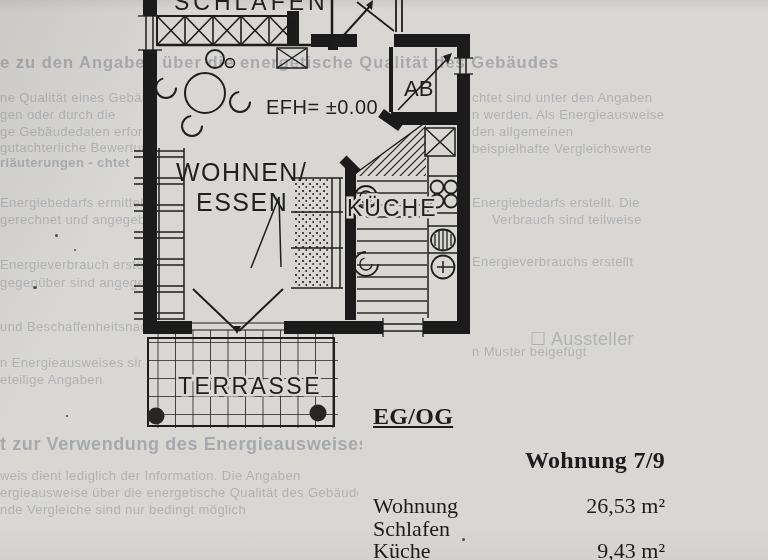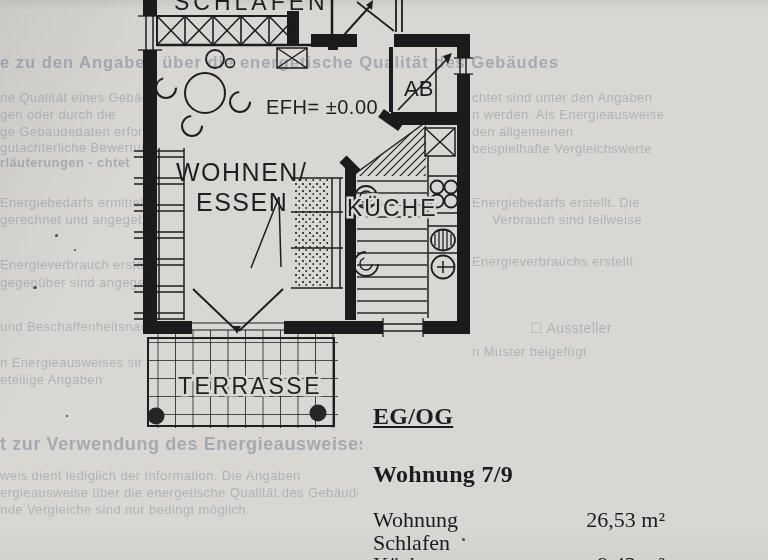--- a/index.html
+++ b/index.html
@@ -13,21 +13,21 @@
       #d7d6d2;}
   .bl{position:absolute;color:rgba(118,124,136,.40);filter:blur(.6px);
       font-size:13px;letter-spacing:.4px;white-space:nowrap;overflow:hidden;}
   .bl.h1{font-size:16.5px;font-weight:bold;color:rgba(110,117,132,.47);letter-spacing:1px;}
   .bl.h2{font-size:18px;font-weight:bold;color:rgba(110,117,132,.47);letter-spacing:.6px;}
   .bl.bd{font-weight:bold;color:rgba(113,119,133,.45);}
   .plan{position:absolute;left:0;top:0;}
   .info{position:absolute;left:373px;top:403px;width:292px;
         font-family:"Liberation Serif",serif;color:#1c1c1e;}
   .info .t1{font-size:24px;font-weight:bold;letter-spacing:.3px;text-decoration:underline;}
-  .info .t2{font-size:24px;font-weight:bold;margin-top:31px;letter-spacing:.3px;}
+  .info .t2{font-size:24px;font-weight:bold;margin-top:17px;letter-spacing:.3px;text-align:right;}
   .rows{margin-top:21px;}
   .row{display:flex;justify-content:space-between;font-size:22px;line-height:22.5px;}
   .sp{position:absolute;background:#4b4b49;border-radius:50%;}
 </style>
 </head>
 <body>
 
 <div class="page">
 
   <div>
@@ -44,21 +44,21 @@
     <div class="bl" style="left:0;top:319px;width:145px">und Beschaffenheitsnachweis</div>
     <div class="bl" style="left:0;top:355px;width:142px">n Energieausweises sind</div>
     <div class="bl" style="left:0;top:372px;width:142px">eteilige Angaben</div>
     <div class="bl" style="left:472px;top:90px;width:294px">chtet sind unter den Angaben</div>
     <div class="bl" style="left:472px;top:107px;width:294px">n werden. Als Energieausweise</div>
     <div class="bl" style="left:472px;top:124px;width:294px">den allgemeinen</div>
     <div class="bl" style="left:472px;top:141px;width:294px">beispielhafte Vergleichswerte</div>
     <div class="bl" style="left:472px;top:195px;width:294px">Energiebedarfs erstellt. Die</div>
     <div class="bl" style="left:492px;top:212px;width:294px">Verbrauch sind teilweise</div>
     <div class="bl" style="left:472px;top:254px;width:294px">Energieverbrauchs erstellt</div>
-    <div class="bl" style="left:530px;top:320px;width:200px;font-size:14px">☐ Aussteller</div>
+    <div class="bl" style="left:530px;top:328px;width:200px;font-size:18px">☐ Aussteller</div>
     <div class="bl" style="left:472px;top:344px;width:294px">n Muster beigefügt</div>
     <div class="bl h2" style="left:0;top:434px;width:362px">t zur Verwendung des Energieausweises</div>
     <div class="bl" style="left:0;top:468px;width:358px">weis dient lediglich der Information. Die Angaben</div>
     <div class="bl" style="left:0;top:485px;width:358px">ergieausweise über die energetische Qualität des Gebäudes</div>
     <div class="bl" style="left:0;top:502px;width:358px">nde Vergleiche sind nur bedingt möglich</div>
   </div>
 
   <svg class="plan" width="768" height="560" viewBox="0 0 768 560">
     <defs>
       <pattern id="hatch" width="8" height="8" patternUnits="userSpaceOnUse">

